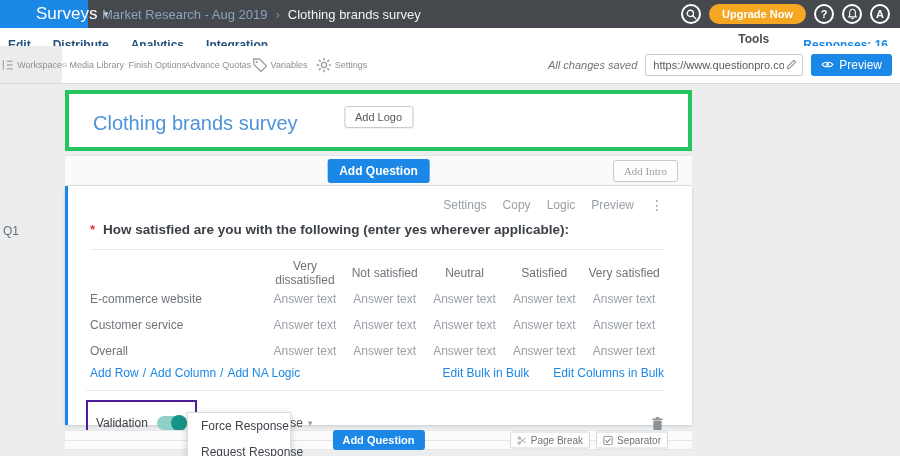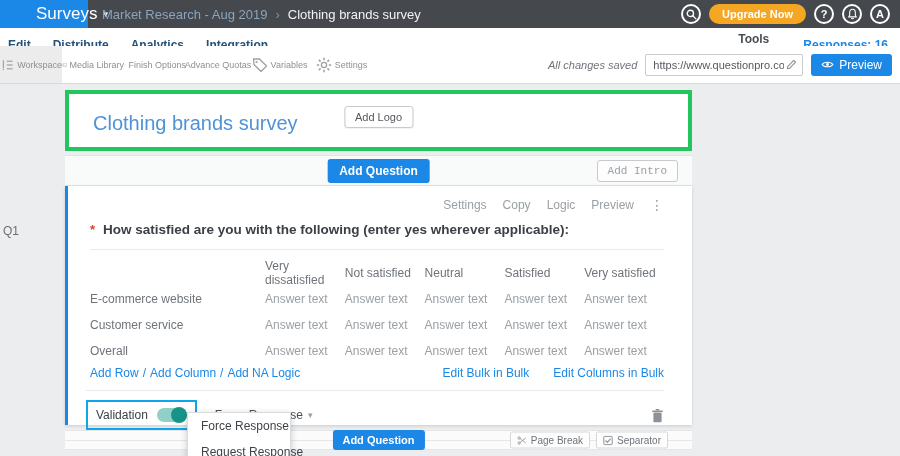--- a/index.html
+++ b/index.html
@@ -45,43 +45,43 @@
   .canvas{position:absolute;left:0;top:84px;width:900px;height:372px;background:#ebedee;}
   .q1-label{position:absolute;left:3px;top:140px;font-size:12px;color:#6a6f74;}
 
   .title-card{position:absolute;left:65px;top:6px;width:627px;height:61px;background:#fff;border:4px solid #22c55e;box-sizing:border-box;}
   .btn-addlogo{position:absolute;left:50%;transform:translateX(-50%);top:12px;background:#fff;border:1px solid #c8cacc;border-radius:3px;padding:4px 10px;font-size:11px;color:#55595e;cursor:pointer;box-shadow:0 1px 1px rgba(0,0,0,.05);font-family:inherit;}
   .survey-title{position:absolute;left:24px;bottom:12px;font-size:20px;color:#4e93d9;cursor:text;}
 
   .strip{position:absolute;left:65px;width:627px;background:#f9fafa;border-top:1px solid #e2e4e5;border-bottom:1px solid #e2e4e5;box-sizing:border-box;}
   .strip1{top:71px;height:31px;}
   .btn-addq{position:absolute;left:50%;top:50%;transform:translate(-50%,-50%);background:#1b87e6;color:#fff;font-size:12px;font-weight:bold;border:none;border-radius:3px;padding:5px 12px;cursor:pointer;z-index:1;font-family:inherit;}
-  .btn-addintro{position:absolute;right:14px;top:50%;transform:translateY(-50%);background:#fdfdfd;border:1px solid #c8cacc;border-radius:3px;padding:4px 10px;font-size:11px;color:#9ba1a6;cursor:pointer;font-family:Liberation Mono, monospace;}
+  .btn-addintro{position:absolute;right:14px;top:50%;transform:translateY(-50%);background:#fdfdfd;border:1px solid #c8cacc;border-radius:3px;padding:4px 10px;font-size:11px;color:#9ba1a6;cursor:pointer;font-family:Liberation Serif, serif;}
 
   .qcard{position:absolute;left:65px;top:102px;width:627px;height:239px;background:#fff;border-left:3px solid #1b87e6;box-shadow:0 1px 3px rgba(0,0,0,.14);box-sizing:border-box;}
   .q-actions{position:absolute;top:12px;right:28px;display:flex;align-items:center;gap:16px;font-size:12px;color:#9aa0a5;}
   .q-action{cursor:pointer;}
   .kebab{font-size:14px;color:#9aa0a5;cursor:pointer;line-height:1;}
   .q-text-row{position:absolute;left:22px;right:28px;top:36px;display:flex;gap:8px;align-items:baseline;border-bottom:1px solid #e8eaeb;padding-bottom:12px;cursor:text;}
   .req-star{color:#e03c31;font-size:13px;font-weight:bold;}
   .q-text{font-size:13.5px;font-weight:bold;color:#3b4046;}
 
   .matrix{position:absolute;left:22px;right:28px;top:74px;}
   .m-row{display:flex;align-items:center;height:26px;}
   .m-lab{flex:0 0 175px;font-size:12px;color:#6e747a;cursor:text;}
-  .m-cell{flex:1;font-size:12px;color:#9aa0a6;cursor:text;}
+  .m-cell{flex:1;text-align:center;font-size:12px;color:#9aa0a6;cursor:text;}
   .m-head .m-cell{color:#6e747a;}
 
   .links-row{position:absolute;left:22px;right:28px;top:180px;display:flex;justify-content:space-between;font-size:12px;}
   .lnk{color:#1b87e6;cursor:pointer;}
   .lnk-sep{color:#1b87e6;margin:0 4px;}
   .links-right{display:flex;gap:24px;}
 
   .valid-row{position:absolute;left:18px;right:28px;top:204px;border-top:1px solid #e8eaeb;padding-top:9px;display:flex;align-items:center;}
-  .red-box{border:2px solid #0ea5e9;padding:6px 8px;display:flex;align-items:flex-end;gap:9px;}
+  .red-box{border:2px solid #4c1d95;padding:14px 8px;display:flex;align-items:flex-end;gap:9px;}
   .valid-label{font-size:12px;color:#3b4046;}
   .toggle{position:relative;width:30px;height:14px;border-radius:7px;background:#8fd0c8;cursor:pointer;}
   .toggle .knob{position:absolute;right:0px;top:-1px;width:16px;height:16px;border-radius:50%;background:#17948a;}
   .force-resp{margin-left:18px;display:flex;align-items:center;gap:5px;font-size:12px;color:#4a4f54;cursor:pointer;}
   .force-resp .caret{color:#9aa0a5;}
   .trash{margin-left:auto;cursor:pointer;}
 
   .dropdown{position:absolute;left:187px;top:328px;width:102px;background:#fff;border:1px solid #d9dbdc;box-shadow:0 2px 7px rgba(0,0,0,.2);z-index:6;}
   .dd-item{padding:6px 10px 6px 13px;font-size:12px;color:#3f444a;cursor:pointer;white-space:nowrap;}
 

